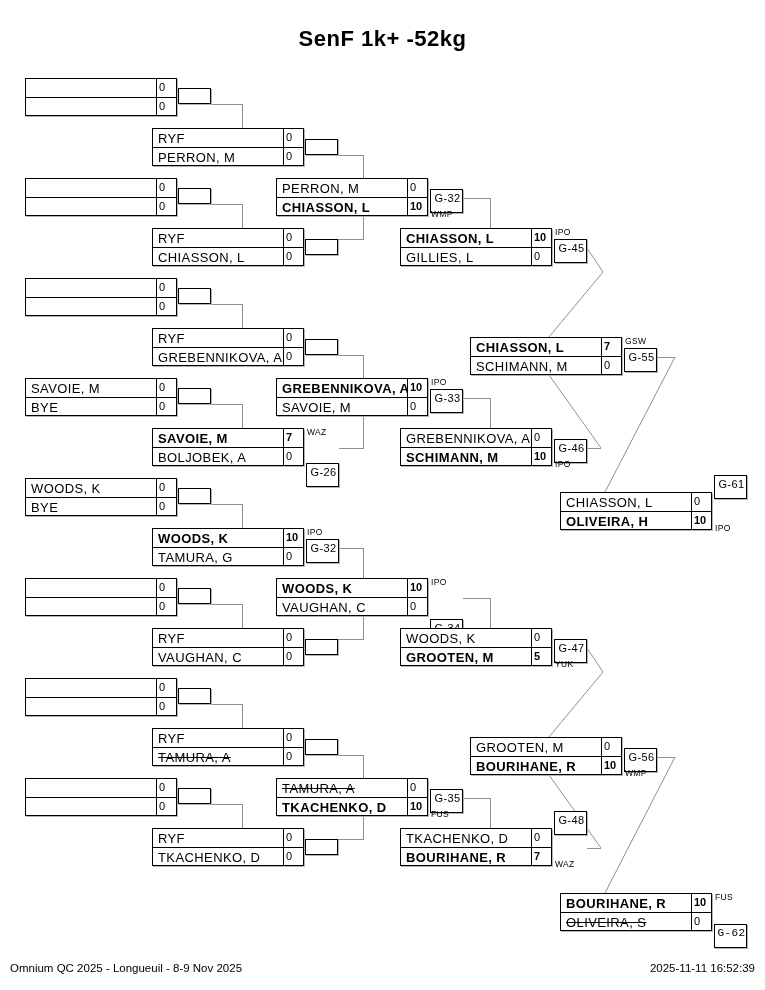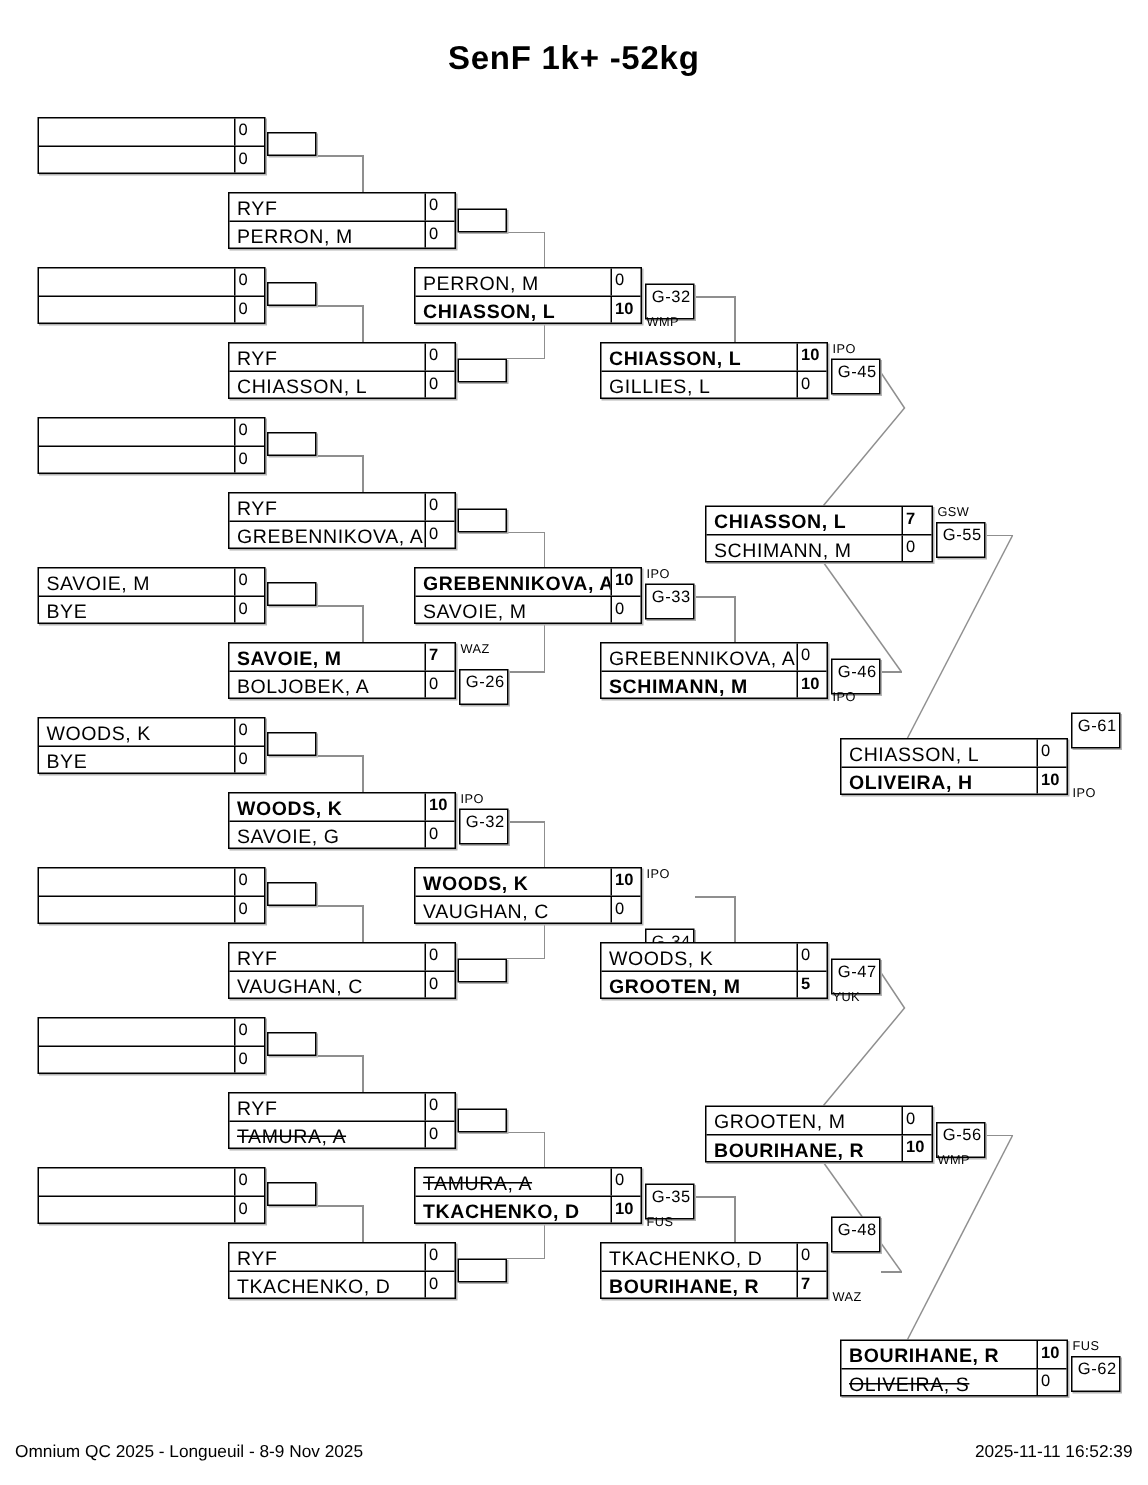--- a/index.html
+++ b/index.html
@@ -195,29 +195,29 @@
     <div class="match" style="left: 152px; top: 428px;">
       <div class="row">
         <div class="cname bold">SAVOIE, M</div>
         <div class="cscore bold">7</div>
       </div>
       <div class="row btm">
         <div class="cname">BOLJOBEK, A</div>
         <div class="cscore">0</div>
       </div>
     </div>
-    <div class="mlabel" style="left: 306px; top: 446px;">G-26</div>
+    <div class="mlabel" style="left: 306px; top: 463px;">G-26</div>
     <div class="note" style="left: 307px; top: 427px;">WAZ</div>
     <div class="match" style="left: 152px; top: 528px;">
       <div class="row">
         <div class="cname bold">WOODS, K</div>
         <div class="cscore bold">10</div>
       </div>
       <div class="row btm">
-        <div class="cname">SAVOIE, G</div>
+        <div class="cname">TAMURA, G</div>
         <div class="cscore">0</div>
       </div>
     </div>
     <div class="mlabel" style="left: 306px; top: 539px;">G-32</div>
     <div class="note" style="left: 307px; top: 527px;">IPO</div>
     <div class="match" style="left: 152px; top: 628px;">
       <div class="row">
         <div class="cname">RYF</div>
         <div class="cscore">0</div>
       </div>
@@ -384,15 +384,15 @@
     <div class="match" style="left: 560px; top: 893px;">
       <div class="row">
         <div class="cname bold">BOURIHANE, R</div>
         <div class="cscore bold">10</div>
       </div>
       <div class="row btm">
         <div class="cname strike">OLIVEIRA, S</div>
         <div class="cscore">0</div>
       </div>
     </div>
-    <div class="mlabel" style="left: 714px; top: 904px;">G-62</div>
+    <div class="mlabel" style="left: 714px; top: 924px; font-family: Liberation Mono, monospace;">G-62</div>
     <div class="note" style="left: 715px; top: 892px;">FUS</div>
   </div>
 
 </body></html>

